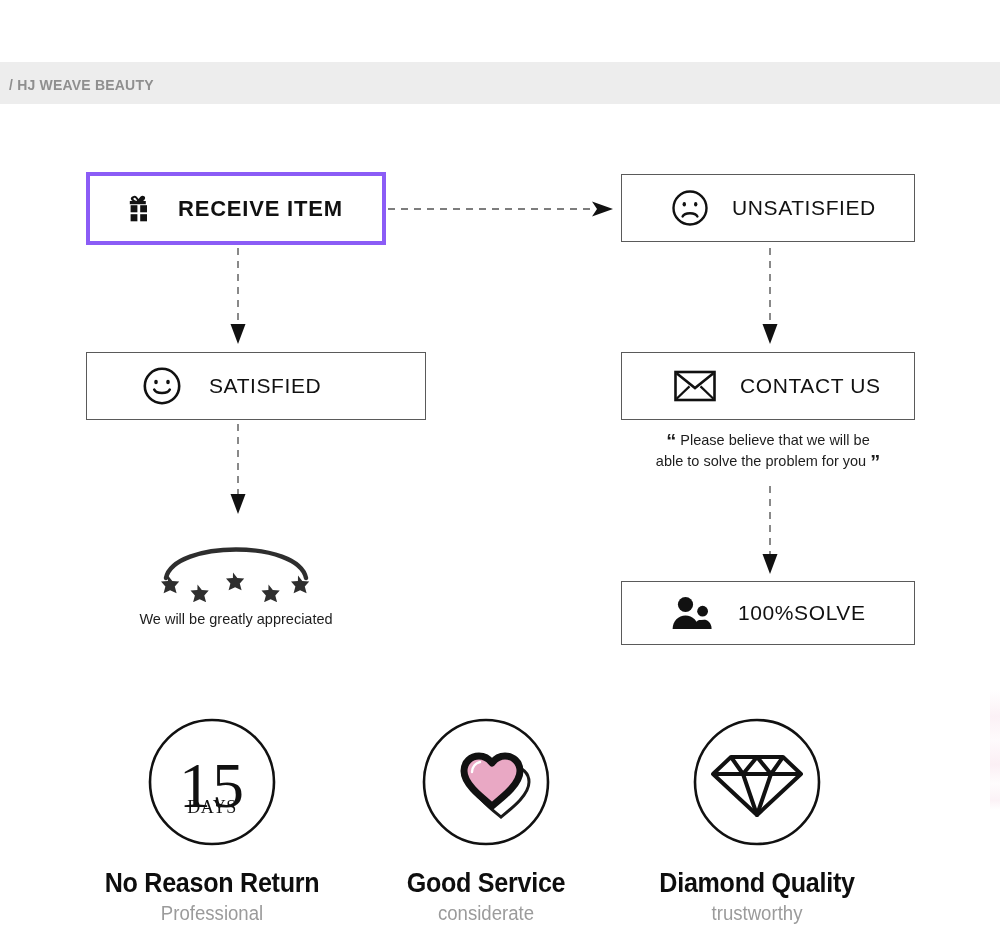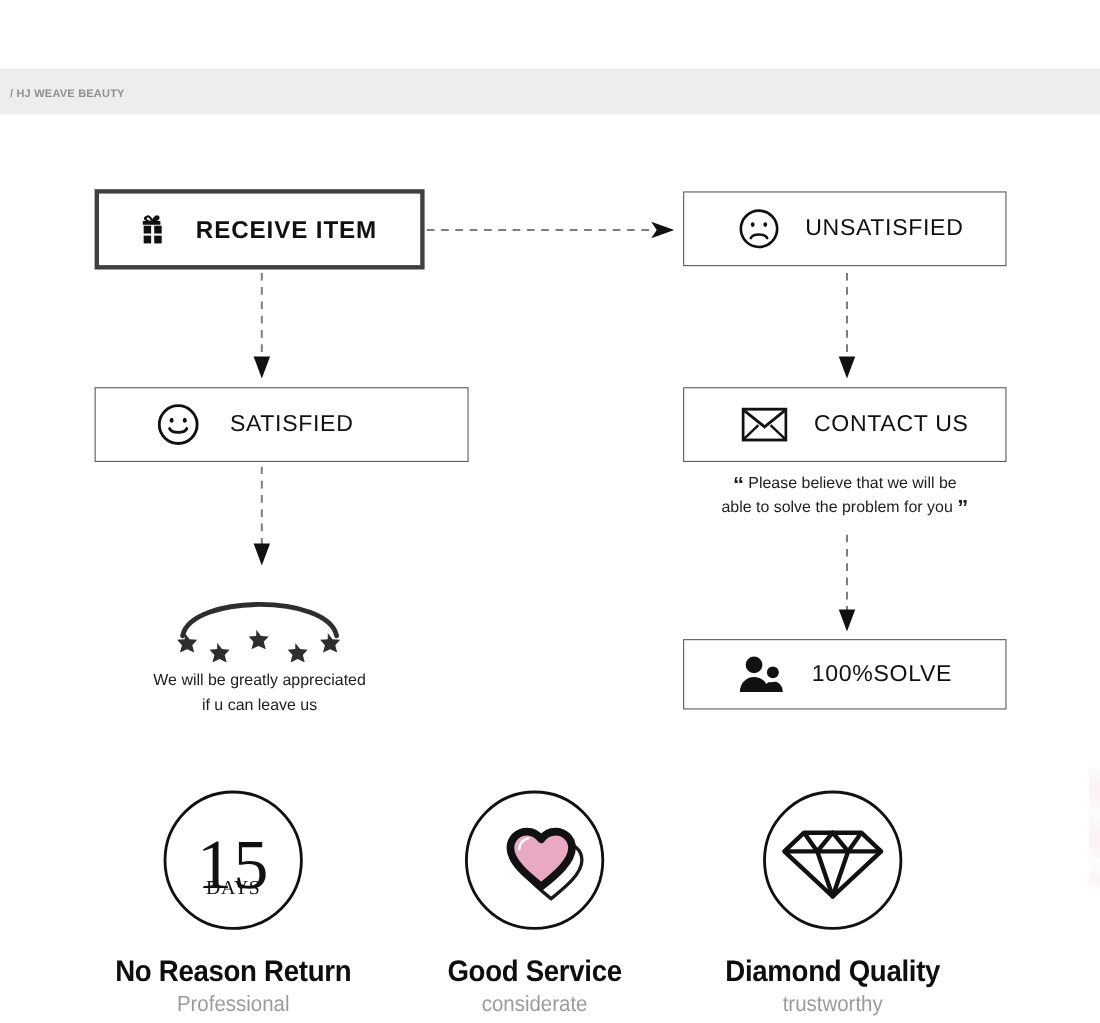--- a/index.html
+++ b/index.html
@@ -28,38 +28,38 @@
     align-items: center;
   }
   #header-title {
     font-size: 21px;
     letter-spacing: 0.4px;
     color: #1d1d1d;
     margin-left: 14px;
     font-weight: 400;
   }
   #header-sub {
-    font-size: 10px;
+    font-size: 14px;
     color: #8f8f8f;
     letter-spacing: 0.2px;
     margin-left: 9px;
     font-weight: 700;
     position: relative;
     top: 2px;
   }
 
   
   .flow-box {
     position: absolute;
     box-sizing: border-box;
     background: #fff;
     display: flex;
     align-items: center;
   }
-  .flow-box.thick { border: 4px solid #404040; }
+  .flow-box.thick { border: 4px solid #8b5cf6; }
   .flow-box.thin  { border: 1.6px solid #5a5a5a; padding-left: 12px; }
 
   .flow-icon {
     flex: 0 0 auto;
     display: flex;
     align-items: center;
     justify-content: center;
   }
   .flow-label {
     font-size: 21px;
@@ -296,21 +296,20 @@
     <path d="M18 53.5 22.3 59.1 29.2 59.6 24.8 64.5 26.6 71.2 20.1 68.2 13.6 71.2 15.4 64.5 11 59.6 17.9 59.1z"></path>
     <path d="M47.5 62.5 51.8 68.1 58.7 68.6 54.3 73.5 56.1 80.2 49.6 77.2 43.1 80.2 44.9 73.5 40.5 68.6 47.4 68.1z"></path>
     <path d="M83 50.5 87.3 56.1 94.2 56.6 89.8 61.5 91.6 68.2 85.1 65.2 78.6 68.2 80.4 61.5 76 56.6 82.9 56.1z"></path>
     <path d="M118.5 62.5 122.8 68.1 129.7 68.6 125.3 73.5 127.1 80.2 120.6 77.2 114.1 80.2 115.9 73.5 111.5 68.6 118.4 68.1z"></path>
     <path d="M148 53.5 152.3 59.1 159.2 59.6 154.8 64.5 156.6 71.2 150.1 68.2 143.6 71.2 145.4 64.5 141 59.6 147.9 59.1z"></path>
   </g>
 </svg>
 
 <div id="stars-caption">
   <div>We will be greatly appreciated</div>
-  <div>if u can leave us</div>
 </div>
 
 <div class="badge" id="badge-days">
   <div class="badge-circle">
     <svg width="132" height="132" viewBox="0 0 132 132" style="position:absolute;left:0;top:0;">
       <circle cx="66" cy="66" r="62" fill="none" stroke="#111" stroke-width="2.6"></circle>
     </svg>
     <div class="days-num">15</div>
     <div class="days-word">DAYS</div>
   </div>

